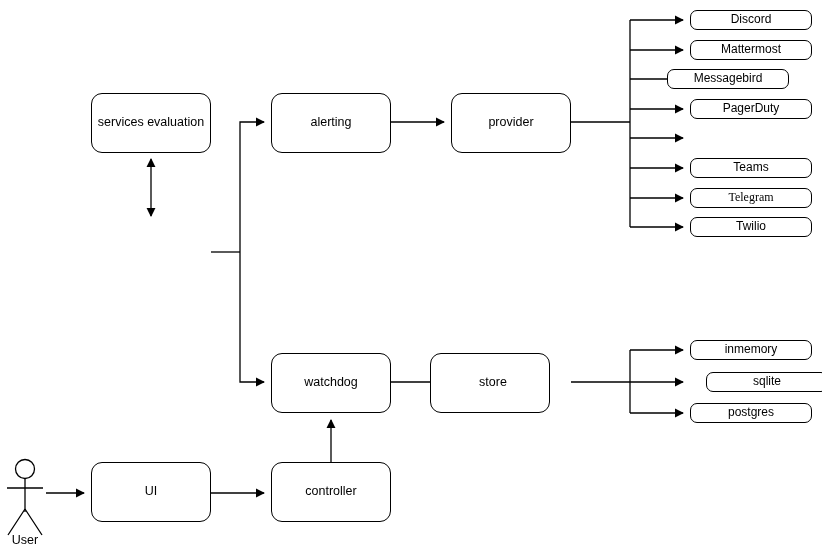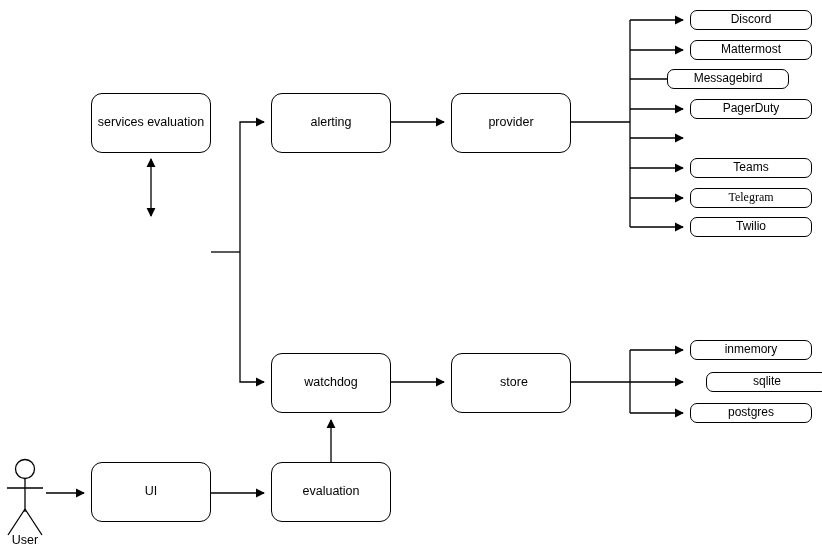--- a/index.html
+++ b/index.html
@@ -129,30 +129,30 @@
   </div>
 
   <div class="node main" style="left:451px; top:93px;">
     <span>provider</span>
   </div>
 
   <div class="node main" style="left:271px; top:353px;">
     <span>watchdog</span>
   </div>
 
-  <div class="node main" style="left:451px; top:353px;padding-left:6px;">
+  <div class="node main" style="left:430px; top:353px;padding-left:6px;">
     <span>store</span>
   </div>
 
   <div class="node main" style="left:91px;  top:462px;justify-content:center;">
     <span>UI</span>
   </div>
 
   <div class="node main" style="left:271px; top:462px;">
-    <span>evaluation</span>
+    <span>controller</span>
   </div>
 
   <div class="node leaf" style="left:690px; top:10px;">
     <span>Discord</span>
   </div>
   <div class="node leaf" style="left:690px; top:40px;">
     <span>Mattermost</span>
   </div>
   <div class="node leaf" style="left:667px; top:69px;">
     <span>Messagebird</span>

